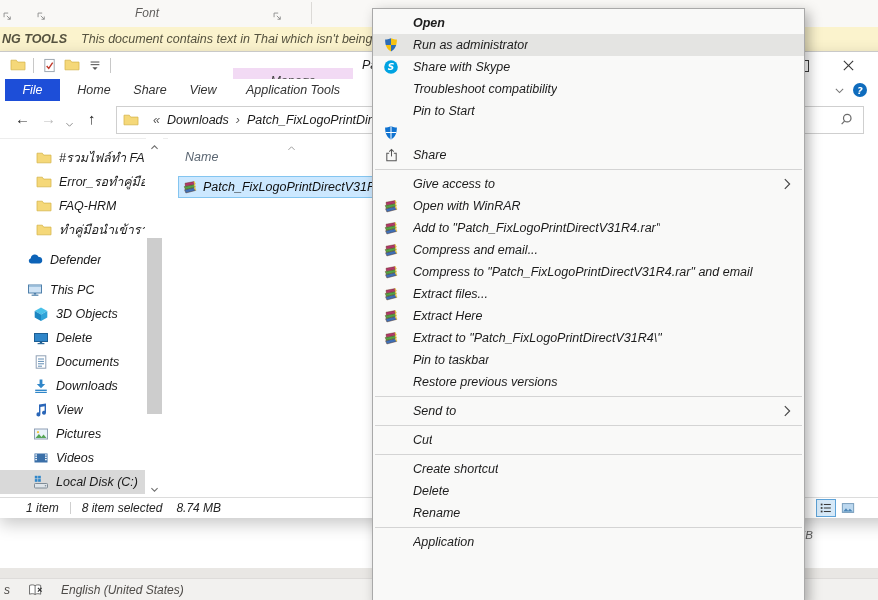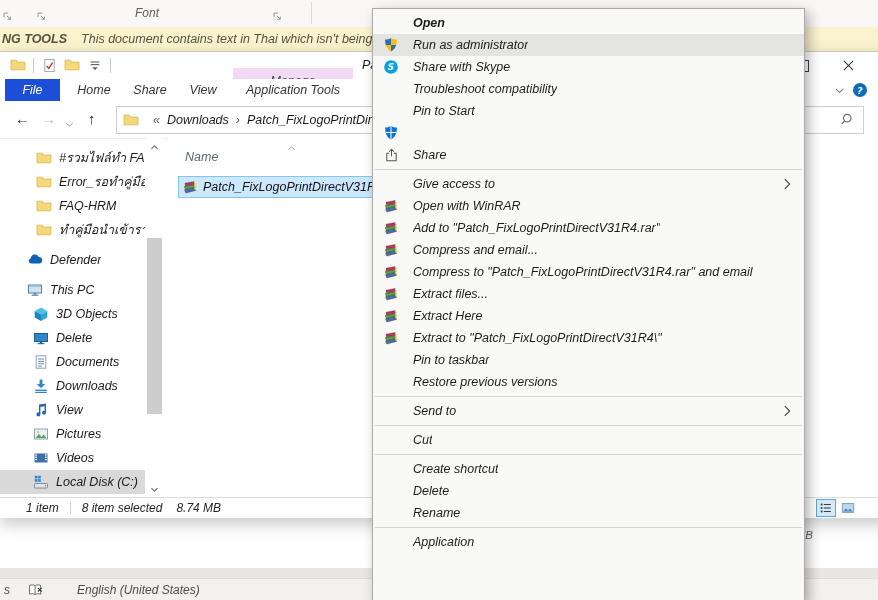--- a/index.html
+++ b/index.html
@@ -16,21 +16,21 @@
   .w-launcher.l2{left:272px;}
   .w-group-div{position:absolute;left:311px;top:2px;width:1px;height:22px;background:#dcdad7;}
   .w-banner{position:absolute;left:0;top:27px;width:878px;height:24px;background:#fbf3cd;z-index:1;
             font-size:12.5px;color:#55523f;line-height:24px;white-space:nowrap;overflow:hidden;padding-left:2px;box-sizing:border-box;}
   .w-banner b{margin-right:14px;font-weight:bold;}
   .w-bottom-strip{position:absolute;left:0;top:568px;width:878px;height:10px;background:#e9e7e4;z-index:1;}
   .w-status{position:absolute;left:0;top:578px;width:878px;height:22px;background:#f2f1ef;border-top:1px solid #dedcda;
             z-index:1;display:flex;align-items:center;font-size:12px;color:#4e4b48;}
   .w-status .frag{margin-left:4px;}
   .w-status .proof{margin-left:18px;display:inline-flex;}
-  .w-status .lang{margin-left:32px;}
+  .w-status .lang{margin-left:16px;}
   .bg-size-text{position:absolute;left:743px;top:529px;width:70px;text-align:right;font-size:11.5px;color:#6a6a6a;z-index:1;}
 
   
   .ex{position:absolute;left:0;top:51px;width:900px;height:466px;background:#fff;border-top:1px solid #c9c9c9;
       box-shadow:0 6px 16px rgba(0,0,0,.22);z-index:10;}
   .ex-title{position:absolute;left:0;top:0;width:100%;height:27px;background:#fff;}
   .qat{position:absolute;left:10px;top:5px;display:flex;align-items:center;gap:7px;}
   .qat-sep{width:1px;height:15px;background:#c8c8c8;}
   .qat-ic{display:inline-flex;width:16px;height:16px;align-items:center;justify-content:center;}
   .manage{position:absolute;left:233px;top:16px;width:120px;height:27px;background:#f2daf4;text-align:center;

